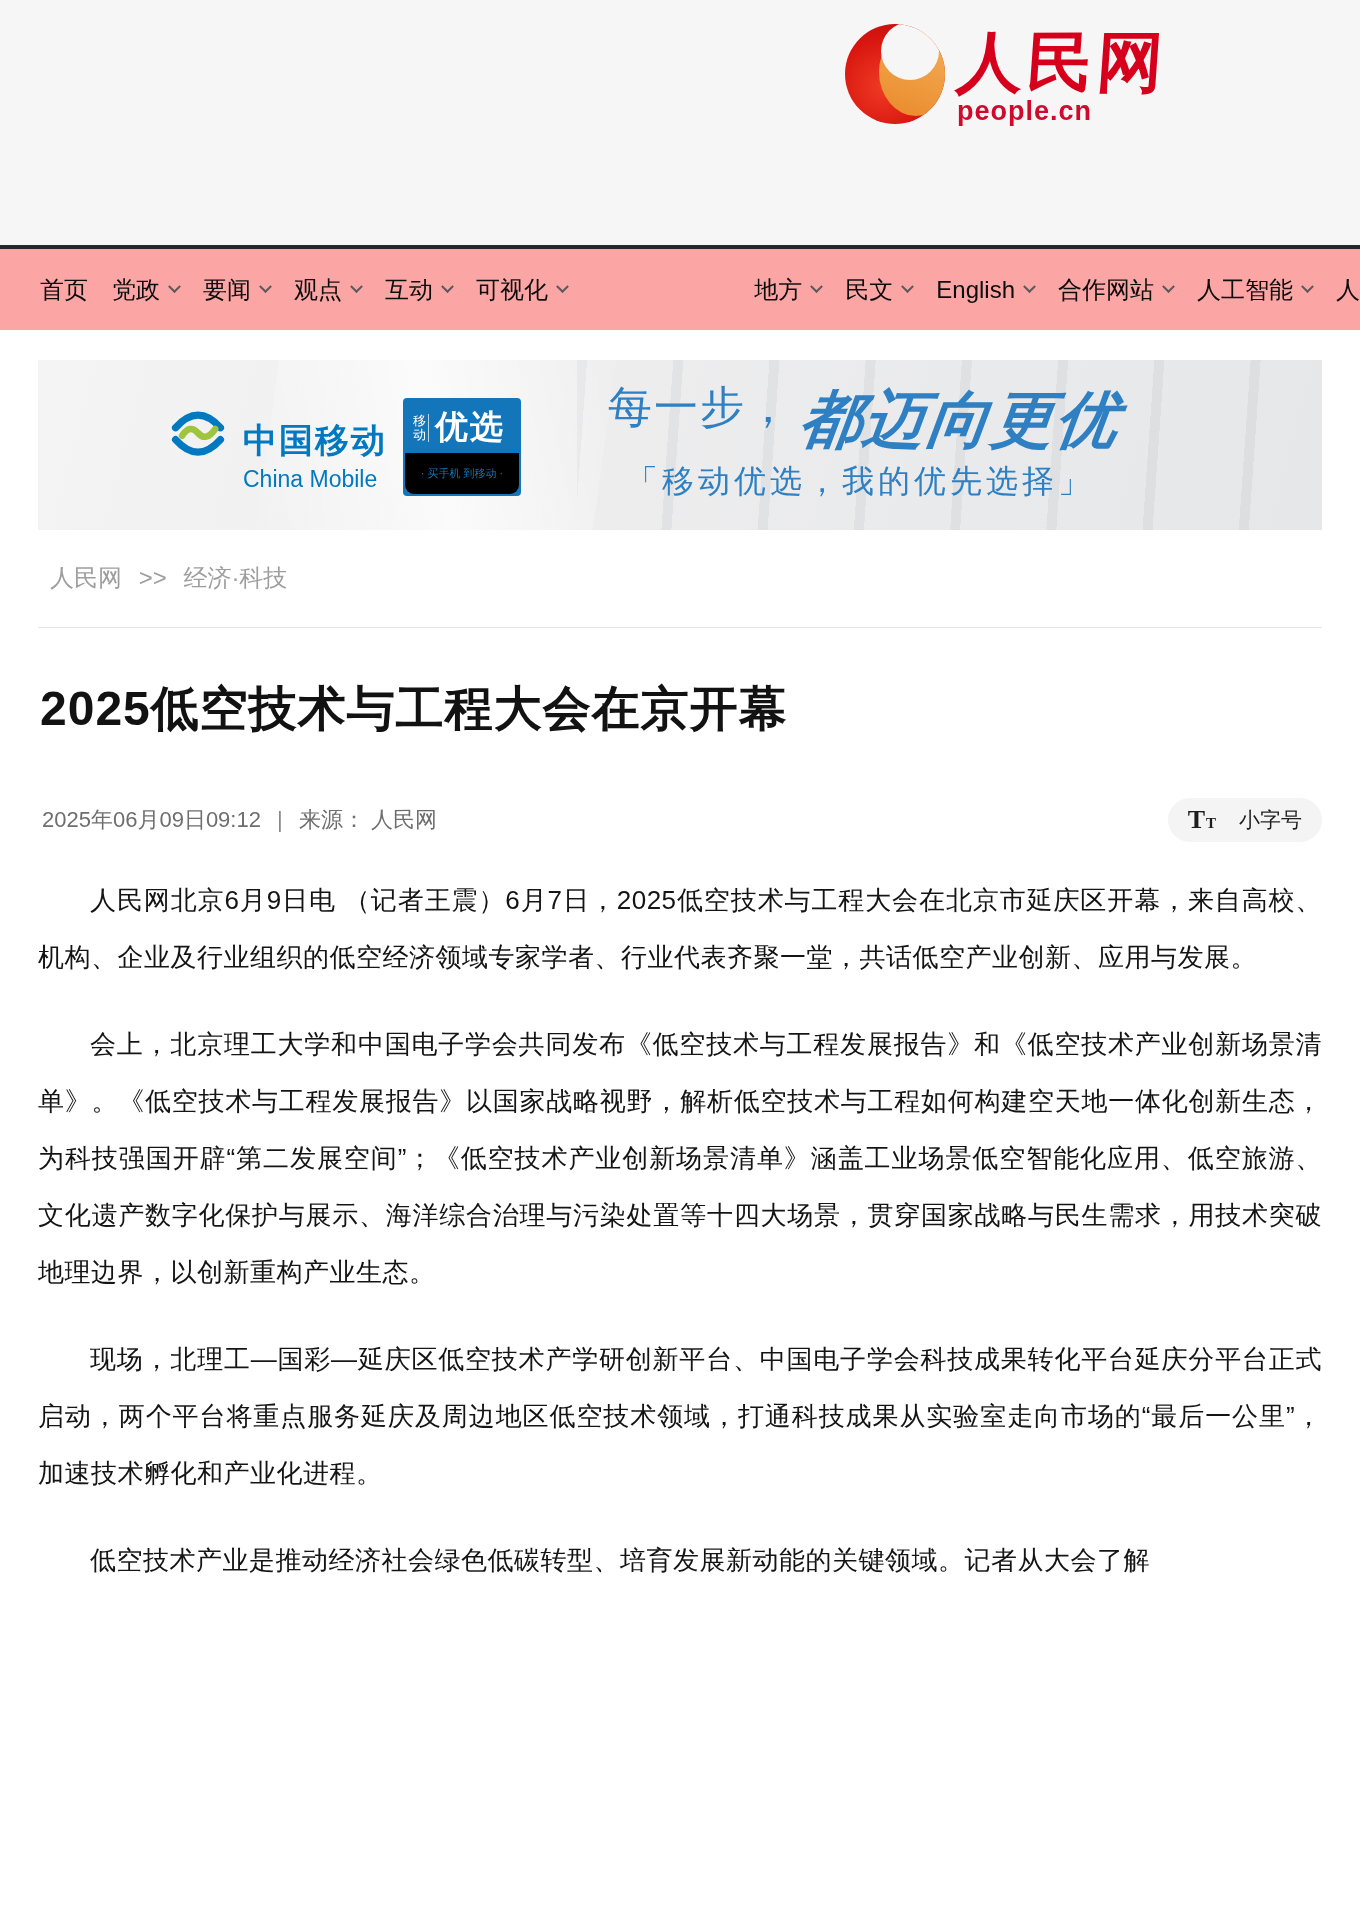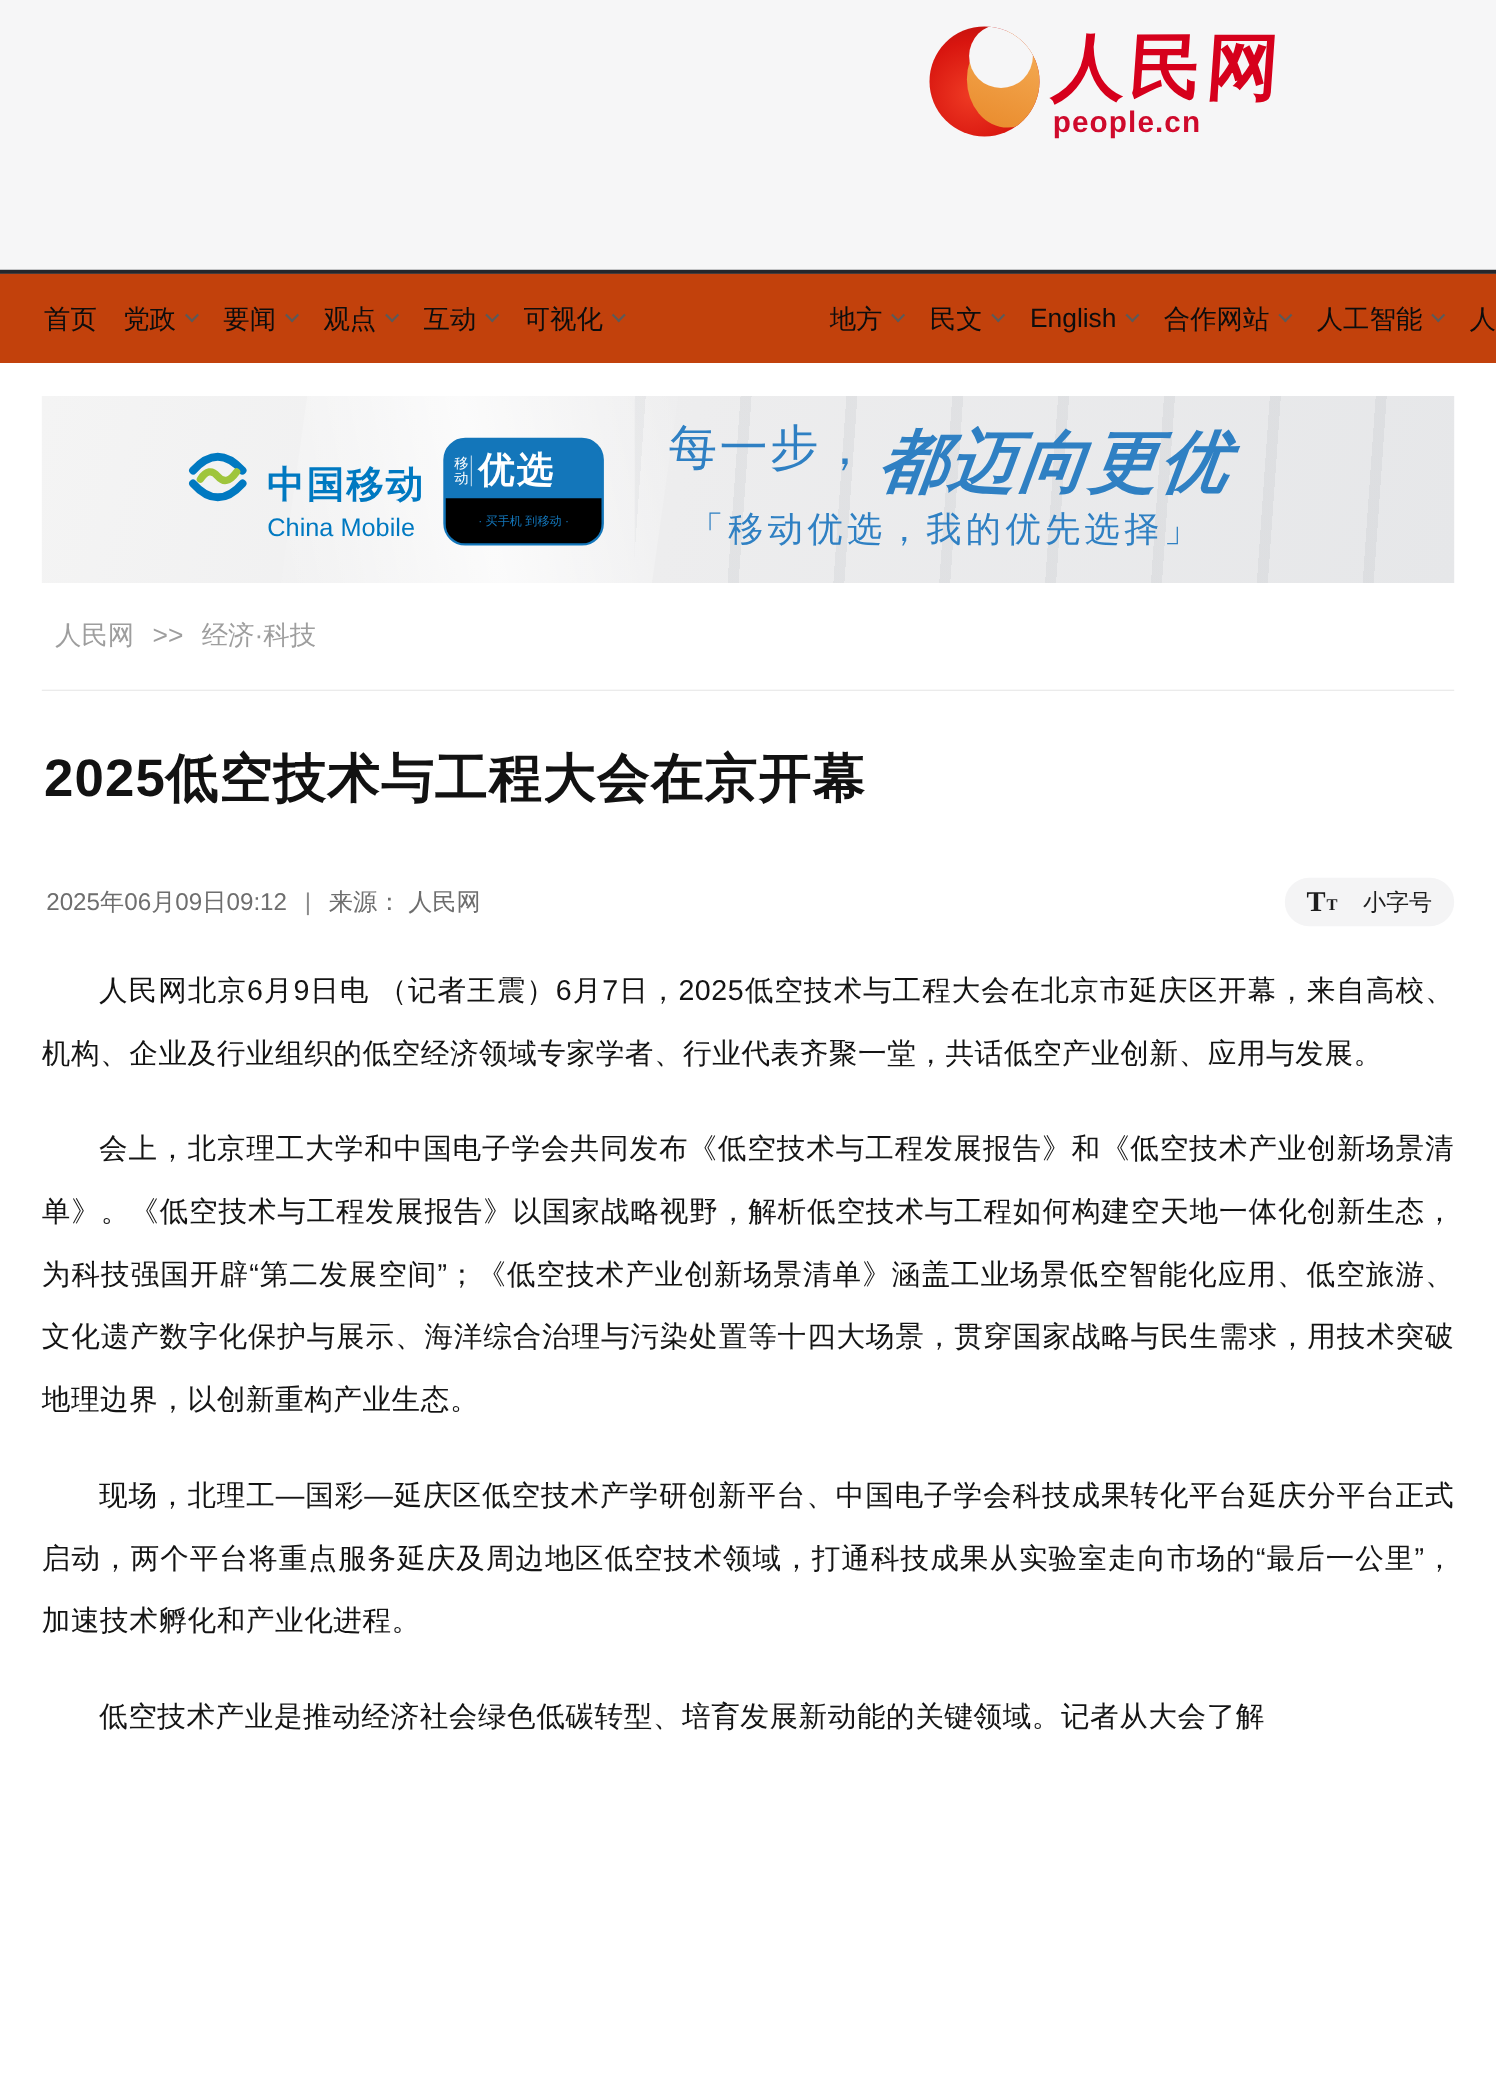--- a/index.html
+++ b/index.html
@@ -71,21 +71,21 @@
     color: #cf0a2c;
     letter-spacing: 1px;
     margin-top: -6px;
   }
 
   .top-rule { height: 4px; background: #25272c; }
 
   
   .nav-bar {
     height: 81px;
-    background: #c2410c;
+    background: #fca5a5;
     display: flex;
     align-items: center;
     gap: 24px;
     padding-left: 40px;
     overflow: hidden;
     white-space: nowrap;
   }
   .nav-item {
     display: flex;
     align-items: center;
@@ -130,21 +130,21 @@
     width: 26%; height: 180%;
     background: linear-gradient(70deg, rgba(255,255,255,0) 0%, rgba(255,255,255,0.75) 50%, rgba(255,255,255,0) 100%);
     transform: rotate(8deg);
   }
   .cm-mark { position: absolute; left: 127px; top: 40px; width: 66px; height: 66px; z-index: 2; }
   .cm-text { position: absolute; left: 205px; top: 58px; z-index: 2; color: #0079c1; }
   .cm-cn { font-size: 34px; font-weight: 700; letter-spacing: 2px; }
   .cm-en { font-size: 23px; margin-top: 2px; }
   .cm-badge {
     position: absolute; left: 365px; top: 38px; z-index: 2;
-    width: 146px; border-radius: 20px; overflow: hidden;
+    width: 118px; border-radius: 4px; overflow: hidden;
     border: 2px solid #1376ba; background: #1376ba;
   }
   .cm-badge-top { display: flex; align-items: center; padding: 5px 8px 3px; }
   .badge-vert {
     font-size: 13px; line-height: 14px; color: #ffffff;
     width: 16px; border-right: 1px solid rgba(255,255,255,0.7);
     padding-right: 4px; margin-right: 6px; text-align: center;
   }
   .badge-main { font-size: 33px; font-weight: 700; color: #ffffff; letter-spacing: 2px; }
   .cm-badge-bottom {

